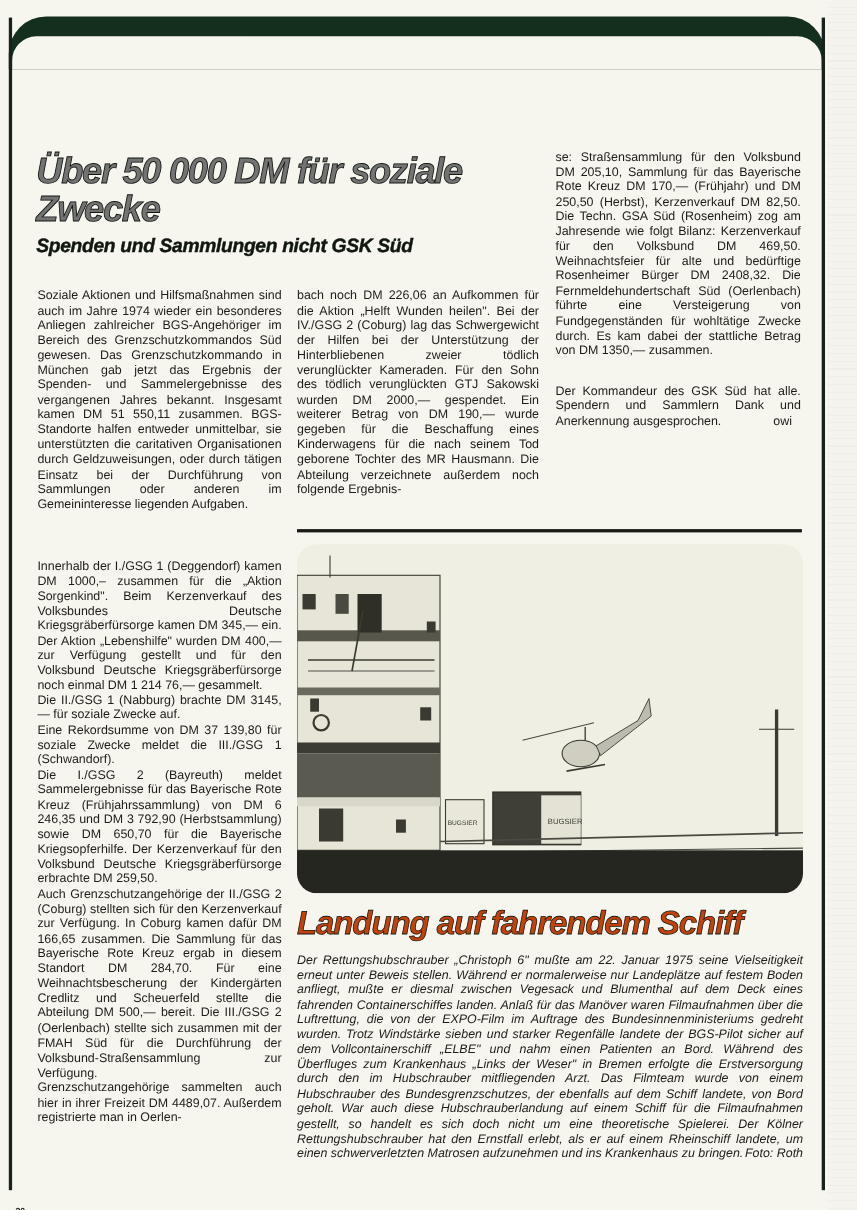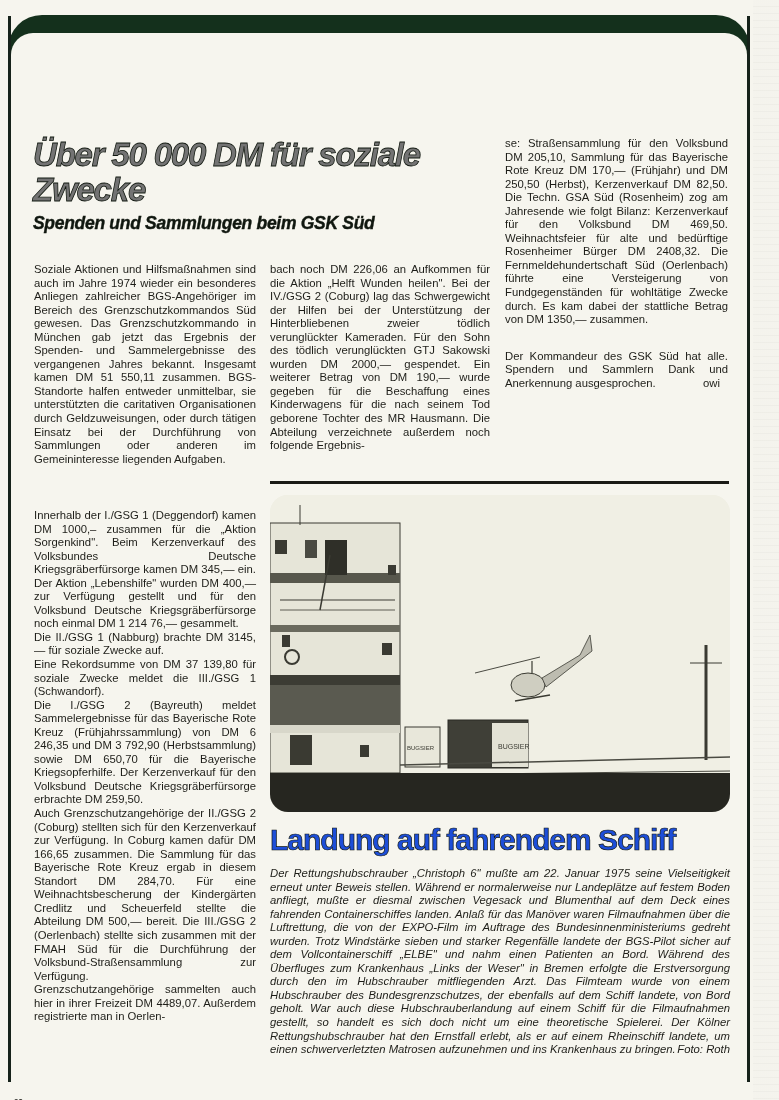--- a/index.html
+++ b/index.html
@@ -54,42 +54,42 @@
     position: absolute; left: 270px; top: 481px; width: 459px; height: 3px;
     background: #1a1a16;
   }
   .photo {
     position: absolute; left: 270px; top: 495px; width: 460px; height: 317px;
     border-radius: 18px; overflow: hidden; background: #efeee2;
   }
   .photo svg { display: block; }
   .headline2 {
     position: absolute; left: 270px; top: 823px; width: 470px;
-    font-weight: 900; font-size: 30px; line-height: 34px;
-    letter-spacing: -1px; color: #1d4ed8; -webkit-text-stroke: 0.7px #10170f;
+    font-weight: 900; font-style: italic; font-size: 30px; line-height: 34px;
+    letter-spacing: -1px; color: #c2410c; -webkit-text-stroke: 0.7px #10170f;
   }
   .story2 {
     position: absolute; left: 270px; top: 867px; width: 460px;
     font-style: italic; font-size: 11.3px; line-height: 13.55px; text-align: justify;
     color: #1d1d18;
   }
   .story2 .credit { float: right; }
   .pagenum {
     position: absolute; left: 14px; top: 1097px; font-size: 8px; font-weight: 700;
   }
 </style>
 </head>
 <body>
 
 <div class="edge-noise"></div>
 <div class="topbar"></div>
 <div class="frame"></div>
 
 <h1 class="headline" style="margin:0;">Über 50 000 DM für soziale Zwecke</h1>
-<h2 class="subhead" style="margin:0;">Spenden und Sammlungen beim GSK Süd</h2>
+<h2 class="subhead" style="margin:0;">Spenden und Sammlungen nicht GSK Süd</h2>
 
 <div class="col c1a">
   <p>Soziale Aktionen und Hilfsmaßnahmen sind auch im Jahre 1974 wieder ein besonderes Anliegen zahlreicher BGS-Angehöriger im Bereich des Grenzschutzkommandos Süd gewesen. Das Grenzschutzkommando in München gab jetzt das Ergebnis der Spenden- und Sammelergebnisse des vergangenen Jahres bekannt. Insgesamt kamen DM 51 550,11 zusammen. BGS-Standorte halfen entweder unmittelbar, sie unterstützten die caritativen Organisationen durch Geldzuweisungen, oder durch tätigen Einsatz bei der Durchführung von Sammlungen oder anderen im Gemeininteresse liegenden Aufgaben.</p>
 </div>
 
 <div class="col c2a">
   <p>bach noch DM 226,06 an Aufkommen für die Aktion „Helft Wunden heilen". Bei der IV./GSG 2 (Coburg) lag das Schwergewicht der Hilfen bei der Unterstützung der Hinterbliebenen zweier tödlich verunglückter Kameraden. Für den Sohn des tödlich verunglückten GTJ Sakowski wurden DM 2000,— gespendet. Ein weiterer Betrag von DM 190,— wurde gegeben für die Beschaffung eines Kinderwagens für die nach seinem Tod geborene Tochter des MR Hausmann. Die Abteilung verzeichnete außerdem noch folgende Ergebnis-</p>
 </div>
 
 <div class="col c3a">

